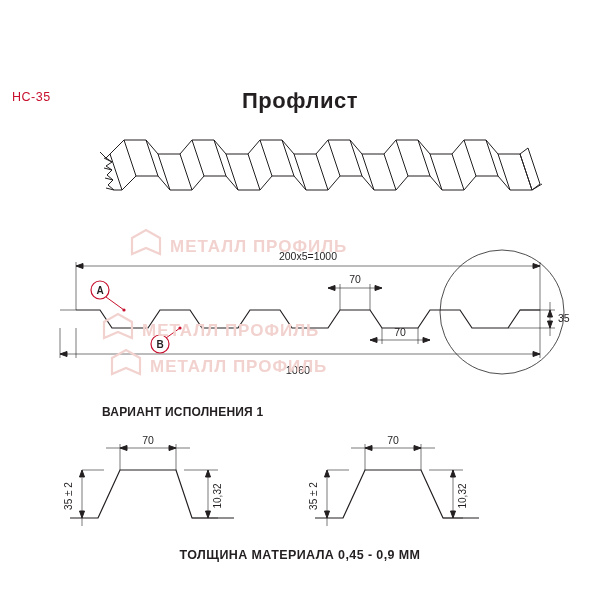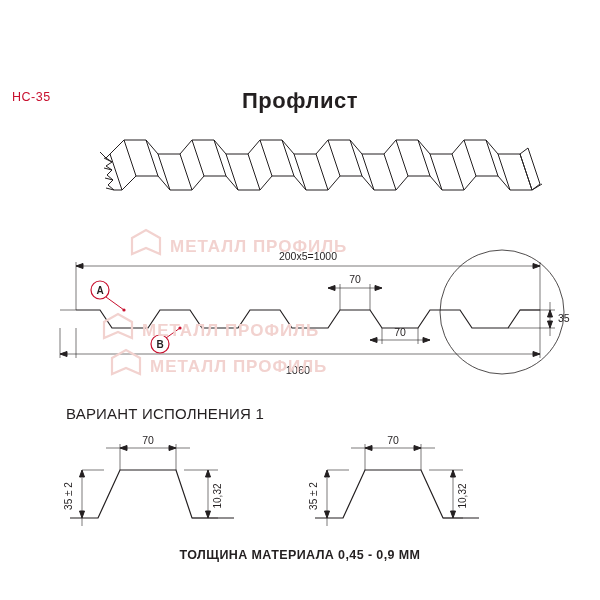--- a/index.html
+++ b/index.html
@@ -38,23 +38,24 @@
     left: 0;
     width: 600px;
     font-size: 12.5px;
     font-weight: normal;
     color: #c8102e;
     letter-spacing: 0.5px;
     padding-left: 12px;
   }
   .variant-label {
     position: absolute;
-    font-size: 15px;
-    font-weight: normal;
+    font-size: 12px;
+    font-weight: bold;
     letter-spacing: 0.2px;
+    margin-left: 36px;
   }
   .variant1-label { left: 66px; top: 405px; }
   .variant2-label { left: 311px; top: 405px; }
   .variant2-label2 { left: 311px; top: 419px; }
   .footer {
     position: absolute;
     top: 548px;
     left: 0;
     width: 600px;
     text-align: center;

